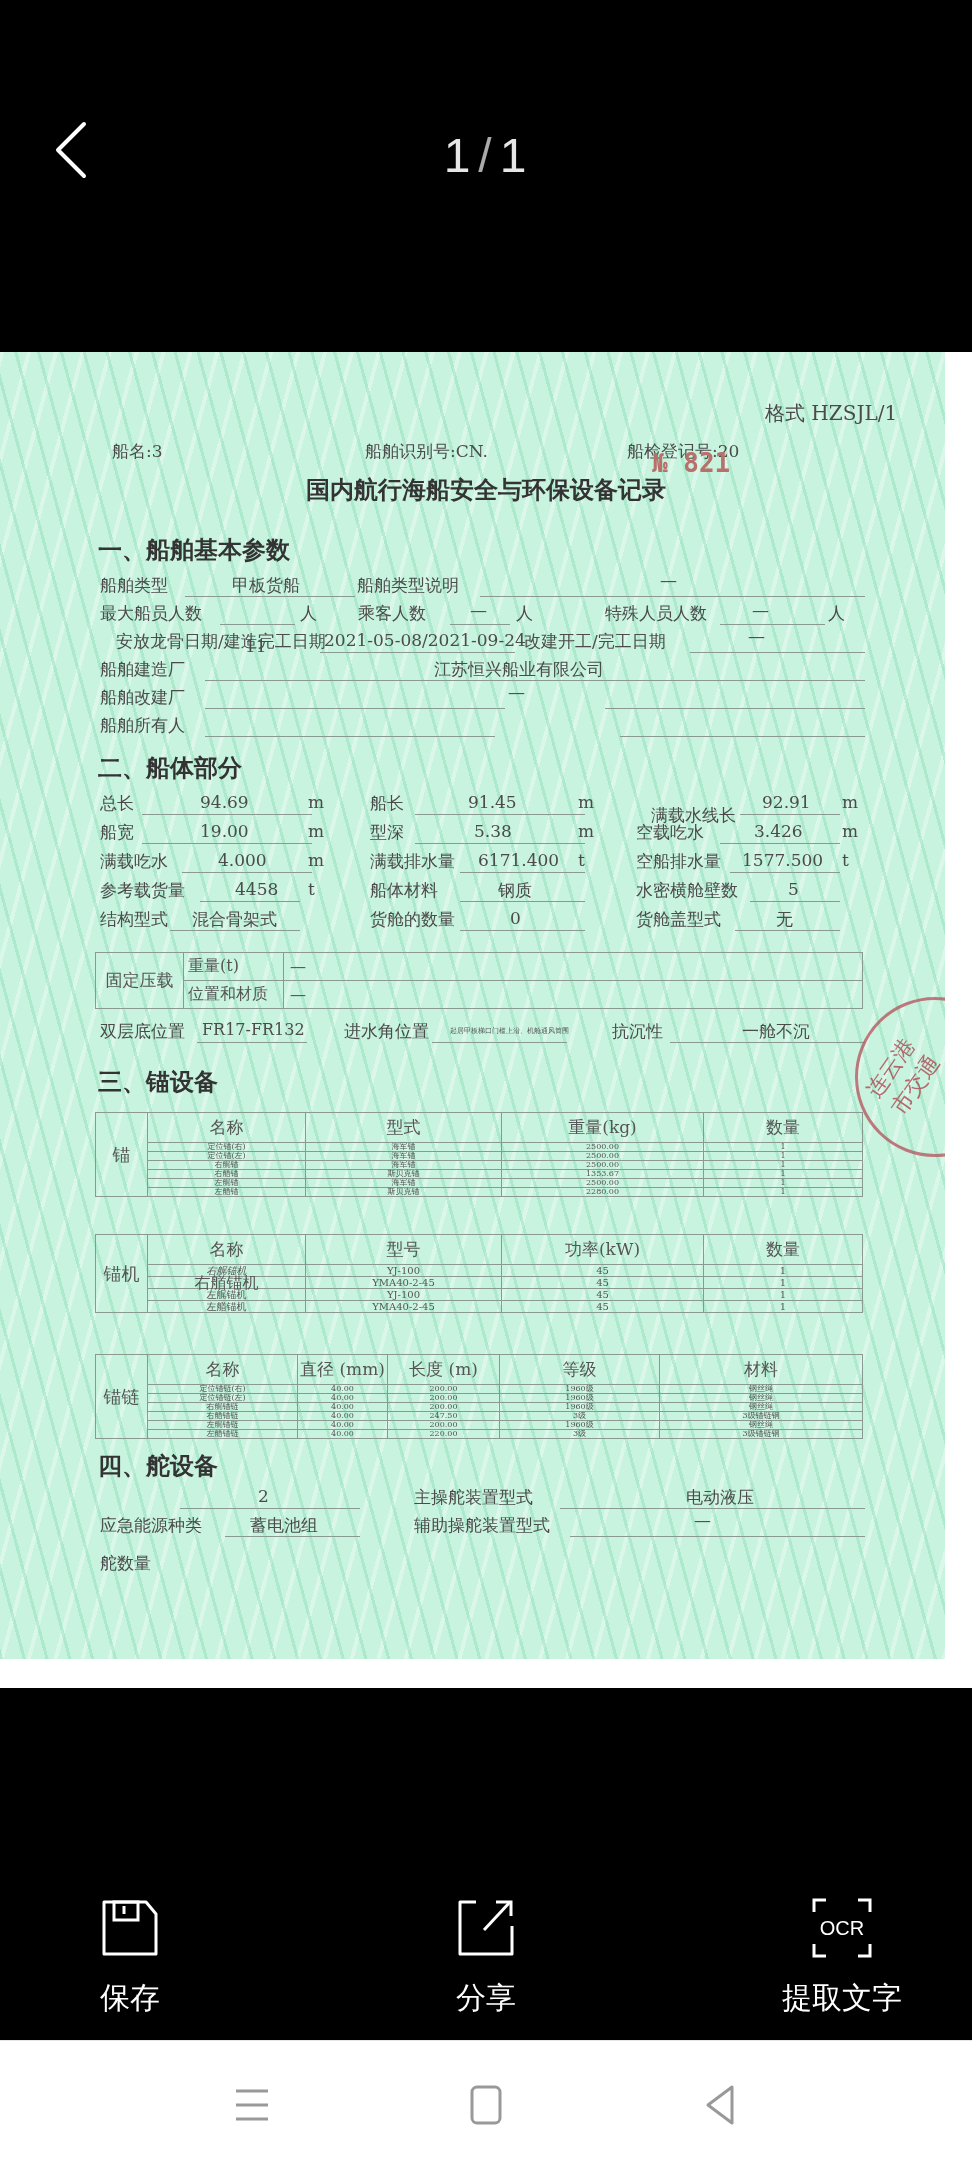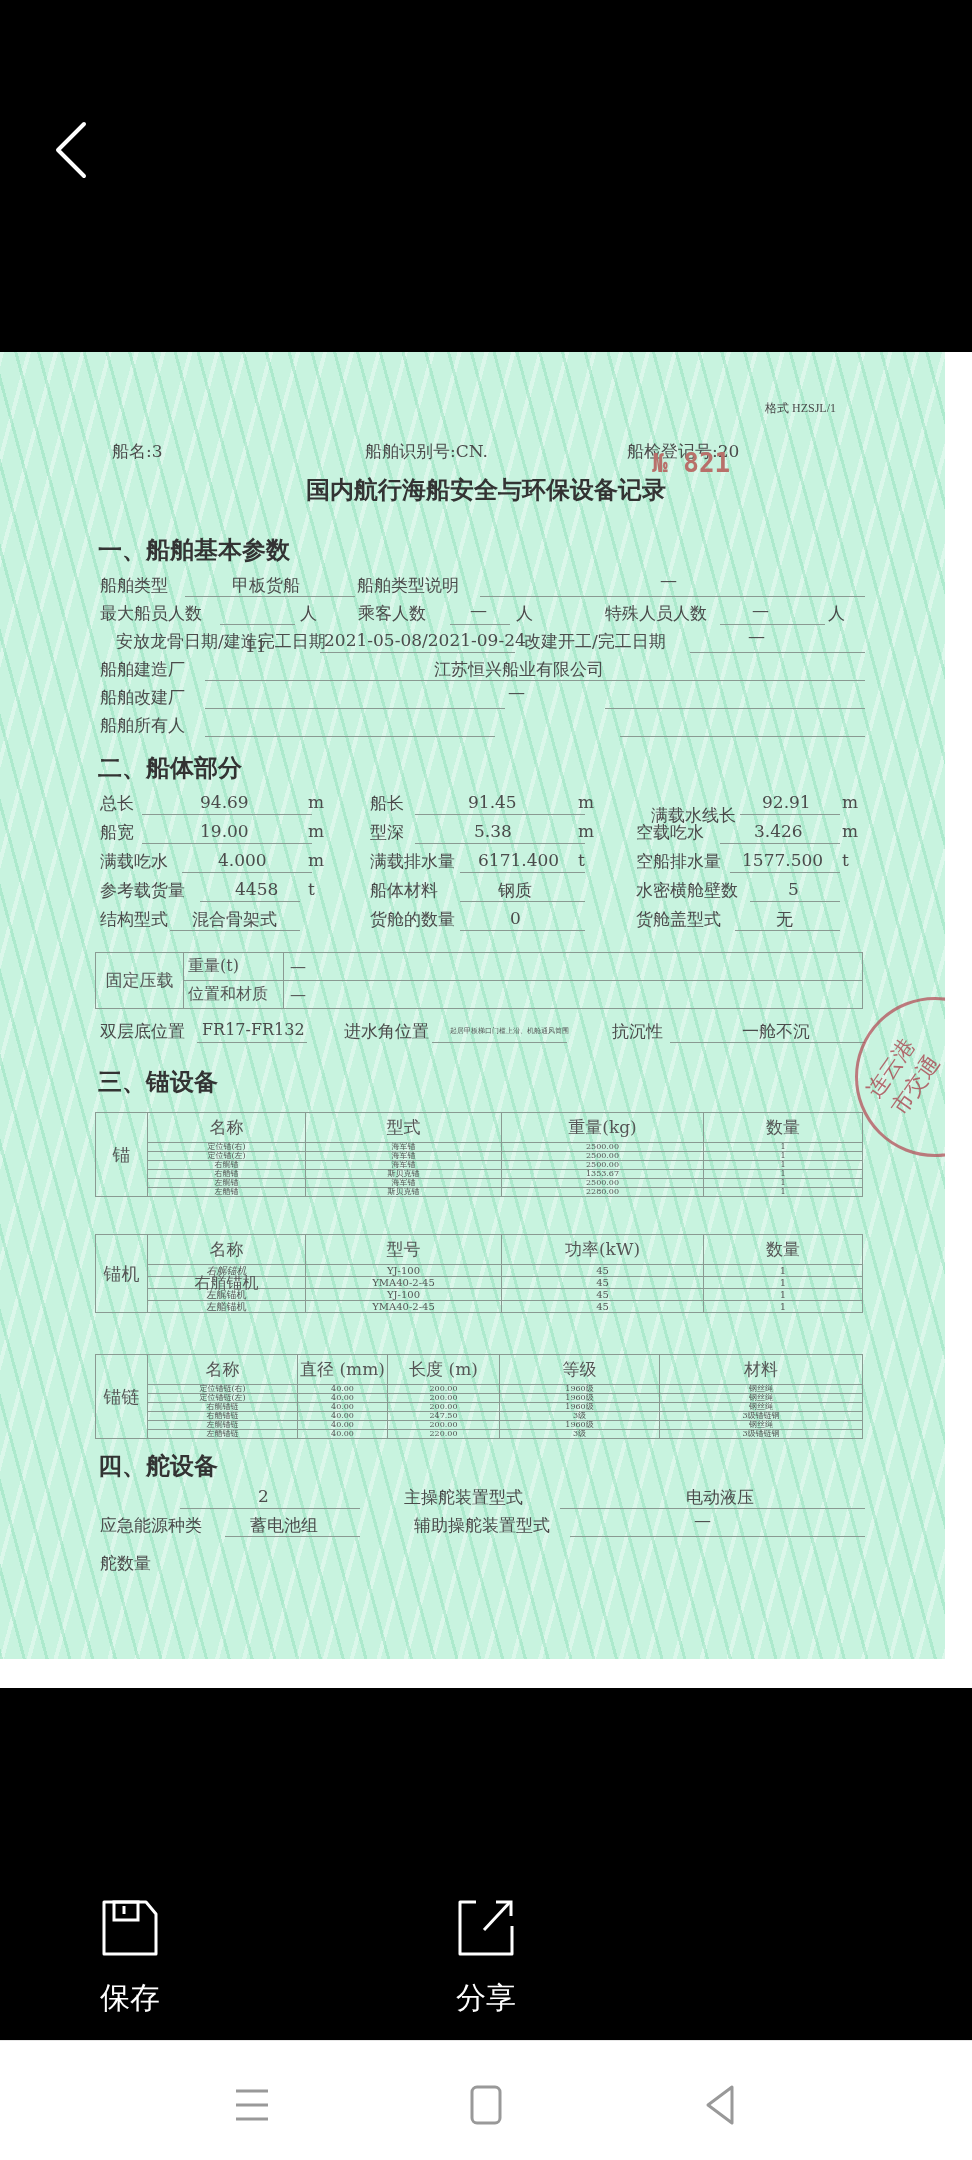--- a/index.html
+++ b/index.html
@@ -16,21 +16,21 @@
     position: absolute; left: 0; top: 0; width: 945px; height: 1307px;
     background-color: #c8f3df;
     background-image:
       repeating-linear-gradient(75deg, rgba(120,215,170,0.35) 0 3px, transparent 3px 22px),
       repeating-linear-gradient(105deg, rgba(255,255,255,0.35) 0 4px, transparent 4px 26px);
     font-family: "DejaVu Serif", "Liberation Serif", serif;
     color: #4a4a4a;
     overflow: hidden;
   }
   .abs { position: absolute; white-space: nowrap; }
-  .small { font-size: 12px; font-family: Liberation Serif, serif; }
+  .small { font-size: 20px; }
   .lbl { font-size: 17px; color: #4b4b4b; }
   .val { font-size: 17px; color: #4b4b4b; }
   .title { font-family: "DejaVu Sans", sans-serif; font-size: 24px; color: #333; font-weight: bold; }
   .section { font-family: "DejaVu Sans", sans-serif; font-size: 24px; color: #333; font-weight: bold; }
   .uline { position: absolute; height: 1px; background: #8a9a92; }
   .serial { font-family: "DejaVu Sans Mono", monospace; color: #b8706a; font-size: 26px; font-weight: bold; }
 
   table.grid { position: absolute; border-collapse: collapse; color: #555; }
   table.grid td, table.grid th { border: 1px solid #8a9a92; font-weight: normal; text-align: center; }
   table.grid th { font-size: 17px; height: 30px; }
@@ -49,20 +49,23 @@
   .nav-btn { position: absolute; top: 40px; width: 50px; height: 50px; cursor: pointer; }
 </style>
 </head>
 <body>
 
 <div class="topbar">
   <div class="back-btn">
     <svg width="40" height="60" viewBox="0 0 40 60">
       <polyline points="32,4 6,30 32,56" fill="none" stroke="#fff" stroke-width="4" stroke-linecap="round" stroke-linejoin="round"></polyline>
     </svg>
+  </div>
+  <div class="page-counter">
+    <span>1</span><span class="sep">/</span><span>1</span>
   </div>
 </div>
 
 <div class="viewer">
   <div class="doc">
 
     <div class="abs small" style="left:765px;top:48px;">格式 HZSJL/1</div>
 
     <div class="abs lbl" style="left:112px;top:88px;">
       <span>船名:</span><span>3</span>
@@ -347,21 +350,21 @@
             <td class="tiny">3级</td>
             <td class="tiny">3级锚链钢</td>
           </tr>
     </tbody>
       </table>
 
     <div class="abs section" style="left:98px;top:1098px;">四、舵设备</div>
     <div class="abs lbl" style="left:100px;top:1200px;">舵数量</div>
     <div class="abs val" style="left:258px;top:1134px;">2</div>
     <div class="uline" style="left:180px;top:1156px;width:180px;"></div>
-    <div class="abs lbl" style="left:404px;top:1134px;">主操舵装置型式</div>
+    <div class="abs lbl" style="left:414px;top:1134px;">主操舵装置型式</div>
     <div class="abs val" style="left:686px;top:1134px;">电动液压</div>
     <div class="uline" style="left:560px;top:1156px;width:305px;"></div>
     <div class="abs lbl" style="left:100px;top:1162px;">应急能源种类</div>
     <div class="abs val" style="left:250px;top:1162px;">蓄电池组</div>
     <div class="uline" style="left:225px;top:1184px;width:135px;"></div>
     <div class="abs lbl" style="left:414px;top:1162px;">辅助操舵装置型式</div>
     <div class="abs val" style="left:694px;top:1158px;">—</div>
     <div class="uline" style="left:570px;top:1184px;width:295px;"></div>
 
     <div class="stamp"></div>
@@ -379,20 +382,30 @@
     <div class="label">保存</div>
   </div>
   <div class="tool" style="left:386px;">
     <svg class="icon" width="60" height="60" viewBox="0 0 60 60" style="top:210px;">
       <path d="M20 4 H4 V56 H56 V28" fill="none" stroke="#fff" stroke-width="3" stroke-linejoin="round"></path>
       <line x1="28" y1="32" x2="54" y2="4" stroke="#fff" stroke-width="3"></line>
       <polyline points="40,4 55,4 55,18" fill="none" stroke="#fff" stroke-width="3"></polyline>
     </svg>
     <div class="label">分享</div>
   </div>
+  <div class="tool" style="left:742px;">
+    <svg class="icon" width="60" height="60" viewBox="0 0 60 60" style="top:210px;">
+      <polyline points="14,2 2,2 2,14" fill="none" stroke="#fff" stroke-width="3"></polyline>
+      <polyline points="46,2 58,2 58,14" fill="none" stroke="#fff" stroke-width="3"></polyline>
+      <polyline points="2,46 2,58 14,58" fill="none" stroke="#fff" stroke-width="3"></polyline>
+      <polyline points="58,46 58,58 46,58" fill="none" stroke="#fff" stroke-width="3"></polyline>
+      <text x="30" y="37" text-anchor="middle" fill="#fff" font-size="20" font-family="Liberation Sans, sans-serif">OCR</text>
+    </svg>
+    <div class="label">提取文字</div>
+  </div>
 </div>
 
 <div class="navbar">
   <div class="nav-btn" style="left:228px;">
     <svg width="50" height="50" viewBox="0 0 50 50">
       <line x1="8" y1="10" x2="40" y2="10" stroke="#999" stroke-width="3"></line>
       <line x1="8" y1="24" x2="40" y2="24" stroke="#999" stroke-width="3"></line>
       <line x1="8" y1="38" x2="40" y2="38" stroke="#999" stroke-width="3"></line>
     </svg>
   </div>

